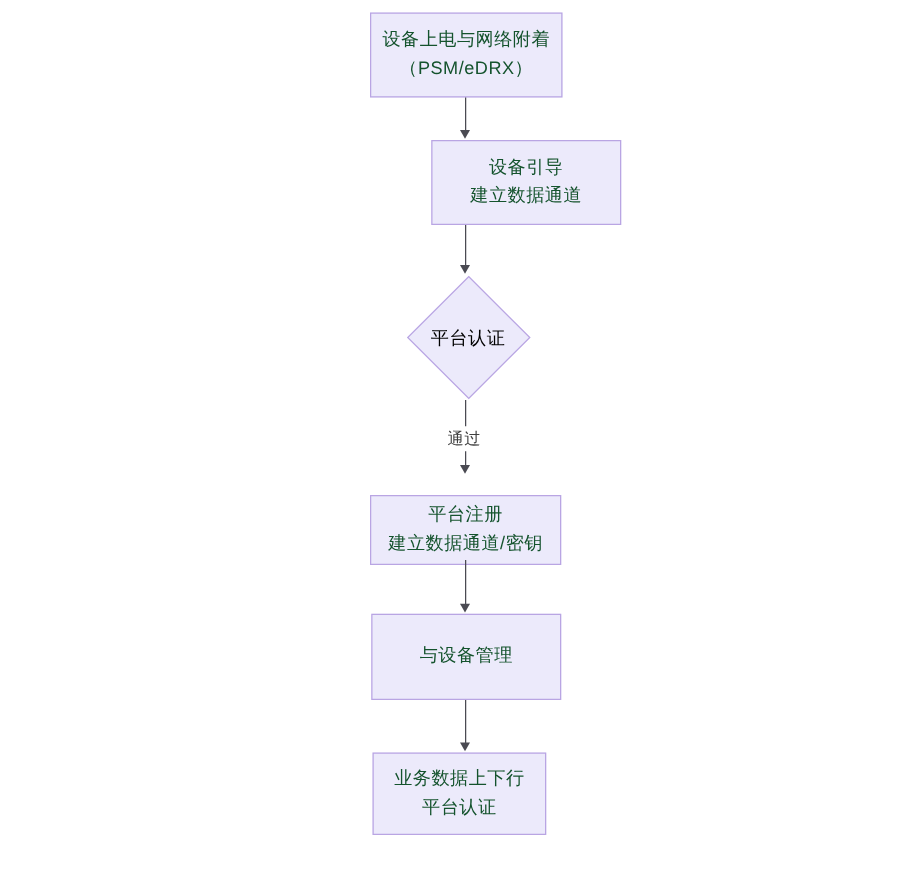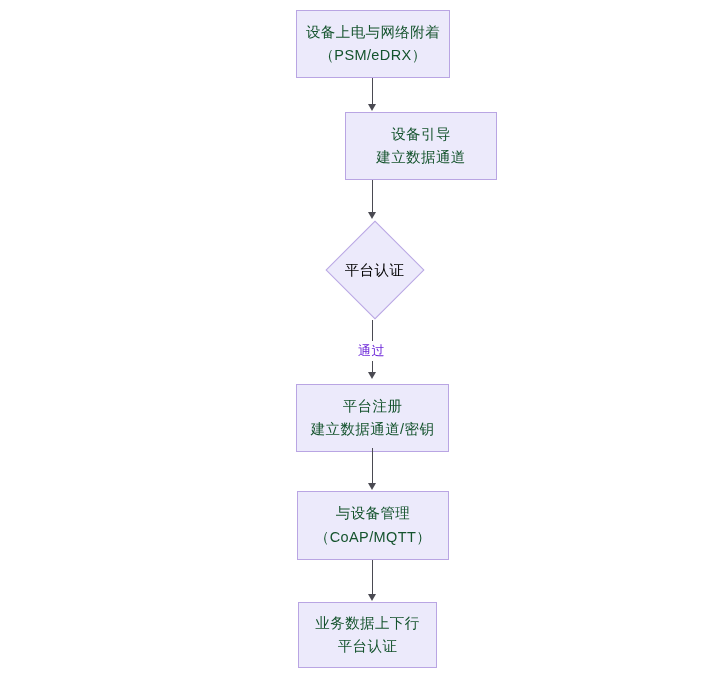--- a/index.html
+++ b/index.html
@@ -74,21 +74,21 @@
     position: absolute;
     width: 0;
     height: 0;
     border-left: 4.5px solid transparent;
     border-right: 4.5px solid transparent;
     border-top: 7px solid #4a4a52;
   }
   .edge-label {
     position: absolute;
     background: #ffffff;
-    color: #6d28d9;
+    color: #404040;
     font-size: 13px;
     letter-spacing: 0.4px;
     padding: 1px 3px;
     white-space: nowrap;
     text-align: center;
   }
 </style>
 </head>
 <body>
 
@@ -112,31 +112,30 @@
 
   <div class="diamond-wrap" style="left:325px; top:220px; width:99px; height:100px;">
     <div class="diamond-shape"></div>
     <span class="diamond-label">平台认证</span>
   </div>
 
   <div class="connector" style="left:372px; top:320px; height:53px;"></div>
   <div class="edge-label" style="left:355px; top:341px;">通过</div>
   <div class="arrowhead" style="left:367.6px; top:372px;"></div>
 
-  <div class="node" style="left:296px; top:384px; width:153px; height:68px;">
+  <div class="node" style="left:296px; top:396px; width:153px; height:56px;">
     <span class="node-line">平台注册</span>
     <span class="node-line">建立数据通道/密钥</span>
   </div>
 
   <div class="connector" style="left:372px; top:448px; height:36px;"></div>
   <div class="arrowhead" style="left:367.6px; top:483px;"></div>
 
   <div class="node" style="left:297px; top:491px; width:152px; height:69px;">
     <span class="node-line">与设备管理</span>
-    <span class="node-line">（CoAP/MQTT）</span>
   </div>
 
   <div class="connector" style="left:372px; top:560px; height:35px;"></div>
   <div class="arrowhead" style="left:367.6px; top:594px;"></div>
 
   <div class="node" style="left:298px; top:602px; width:139px; height:66px;">
     <span class="node-line">业务数据上下行</span>
     <span class="node-line">平台认证</span>
   </div>
 

